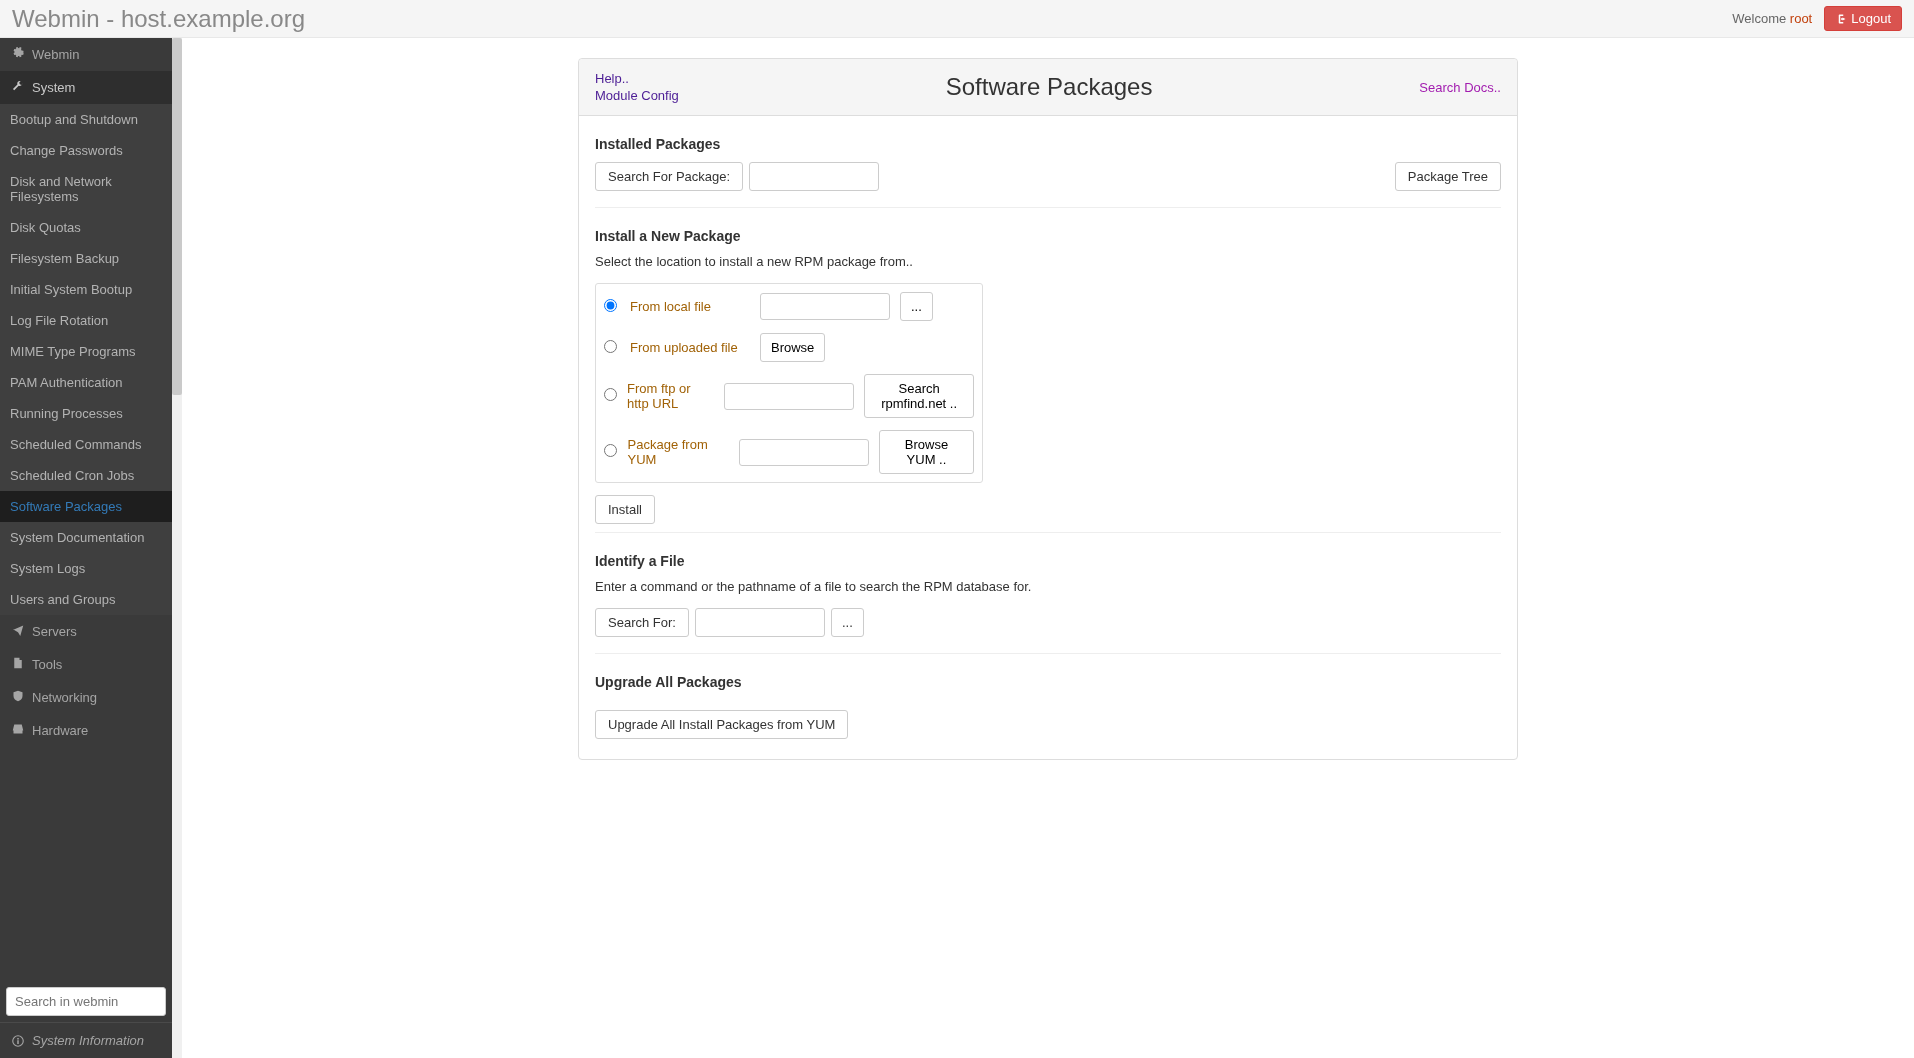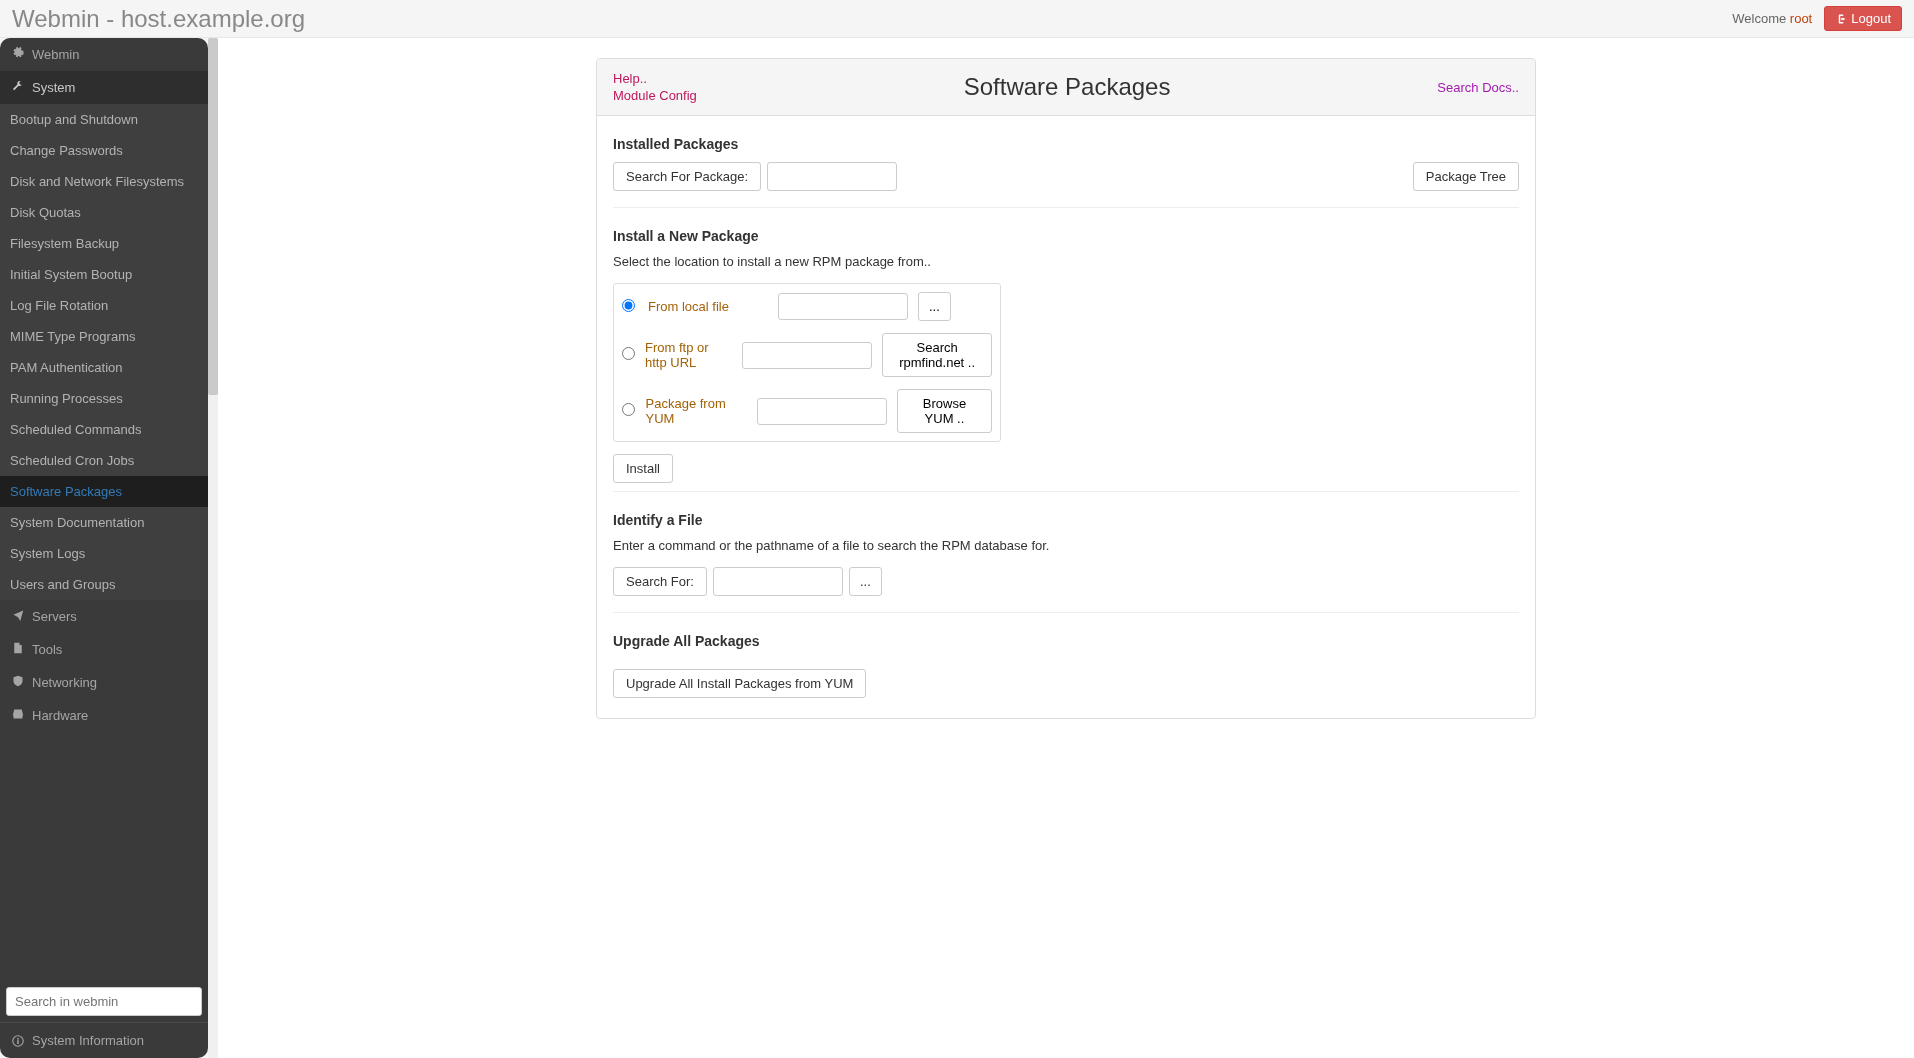--- a/index.html
+++ b/index.html
@@ -6,38 +6,38 @@
 body { font-family: "Helvetica Neue", Helvetica, Arial, sans-serif; font-size: 14px; color: #333; background: #f5f5f5; }
 .topbar { background: #f5f5f5; height: 38px; display: flex; align-items: center; padding: 0 12px; border-bottom: 1px solid #e8e8e8; }
 .topbar-title { color: #888; font-size: 24px; font-weight: 400; }
 .topbar-right { margin-left: auto; display: flex; align-items: center; gap: 12px; }
 .welcome { color: #666; font-size: 13px; }
 .welcome a { color: #c2410c; text-decoration: none; }
 .logout-btn { background: #d9534f; color: #fff; border: 1px solid #d43f3a; padding: 4px 10px; border-radius: 3px; font-size: 13px; cursor: pointer; display: inline-flex; align-items: center; gap: 4px; }
 .logout-btn svg { width: 12px; height: 12px; }
 .layout { display: flex; height: calc(100vh - 38px); }
 .sidebar-wrap { display: flex; }
-.sidebar { width: 208px; background: #3a3a3a; color: #999; overflow-y: auto; display: flex; flex-direction: column; font-size: 13px; border-radius: 10px; }
+.sidebar { width: 172px; background: #3a3a3a; color: #999; overflow-y: auto; display: flex; flex-direction: column; font-size: 13px; }
 .sidebar-scroll { flex: 1; overflow-y: auto; }
 .sidebar .cat { display: flex; align-items: center; padding: 9px 12px; color: #a5a5a5; cursor: pointer; gap: 8px; }
 .sidebar .cat.expanded { background: #2e2e2e; color: #c8c8c8; }
 .sidebar .cat svg { width: 12px; height: 12px; fill: currentColor; }
 .sidebar .item { padding: 8px 10px; color: #b3b3b3; cursor: pointer; background: #3f3f3f; }
 .sidebar .item.active { background: #1e1e1e; color: #337ab7; }
 .sidebar-search { padding: 6px; background: #3a3a3a; }
 .sidebar-search input { width: 100%; padding: 6px 8px; border: 1px solid #ccc; border-radius: 3px; font-size: 13px; background: #fff; }
-.sidebar .sysinfo { padding: 10px 12px; color: #a5a5a5; display: flex; align-items: center; gap: 8px; cursor: pointer; border-top: 1px solid #4a4a4a; }
+.sidebar .sysinfo { padding: 10px 12px; color: #a5a5a5; display: flex; align-items: center; gap: 8px; cursor: pointer; border-top: 1px solid #4a4a4a; font-style: italic; }
 .sidebar .sysinfo svg { width: 12px; height: 12px; fill: currentColor; }
 .vscroll { width: 10px; background: #f0f0f0; position: relative; }
 .vscroll .thumb { position: absolute; top: 0; left: 0; right: 0; height: 35%; background: #cacaca; border-radius: 2px; }
 .content { flex: 1; background: #fff; padding: 20px 0; overflow-y: auto; }
 .panel { width: 940px; max-width: calc(100% - 40px); margin: 0 auto; border: 1px solid #ddd; border-radius: 4px; background: #fff; }
 .panel-header { background: #f5f5f5; border-bottom: 1px solid #ddd; padding: 12px 16px; display: flex; align-items: center; border-radius: 4px 4px 0 0; }
 .panel-header .links-left { display: flex; flex-direction: column; gap: 2px; }
-.panel-header .links-left a { color: #be185d; text-decoration: none; font-size: 13px; }
+.panel-header .links-left a { color: #4c1d95; text-decoration: none; font-size: 13px; }
 .panel-header h1 { font-size: 24px; font-weight: 400; color: #333; margin: 0 auto; }
 .panel-header .links-right a { color: #a21caf; text-decoration: none; font-size: 13px; }
 .panel-body { padding: 20px 16px; }
 .section { padding-bottom: 8px; margin-bottom: 20px; border-bottom: 1px solid #eee; }
 .section:last-child { border-bottom: none; margin-bottom: 0; padding-bottom: 0; }
 .section h3 { font-size: 14px; font-weight: bold; color: #333; margin-bottom: 10px; }
 .section p.hint { font-size: 13px; color: #333; margin-bottom: 14px; }
 .row-flex { display: flex; align-items: center; gap: 6px; margin-bottom: 8px; }
 .btn { background: #fff; border: 1px solid #ccc; padding: 6px 12px; border-radius: 3px; font-size: 13px; cursor: pointer; color: #333; }
 .btn.small { padding: 6px 10px; }
@@ -172,20 +172,25 @@
           <p class="hint">Select the location to install a new RPM package from..</p>
           <div class="install-box" id="install-box">
               <div class="install-row">
                 <span class="radio-col"><input type="radio" name="src" checked="" style=""></span>
                 <span class="label-col">From local file</span>
                 <input type="text" style="">
                 <button class="extra-btn">...</button>
               </div>
               <div class="install-row">
                 <span class="radio-col"><input type="radio" name="src" style=""></span>
+                <span class="label-col">From uploaded file</span>
+                <button class="extra-btn">Browse</button>
+              </div>
+              <div class="install-row">
+                <span class="radio-col"><input type="radio" name="src" style=""></span>
                 <span class="label-col">From ftp or http URL</span>
                 <input type="text" style="">
                 <button class="extra-btn">Search rpmfind.net ..</button>
               </div>
               <div class="install-row">
                 <span class="radio-col"><input type="radio" name="src" style=""></span>
                 <span class="label-col">Package from YUM</span>
                 <input type="text" style="">
                 <button class="extra-btn">Browse YUM ..</button>
               </div>

